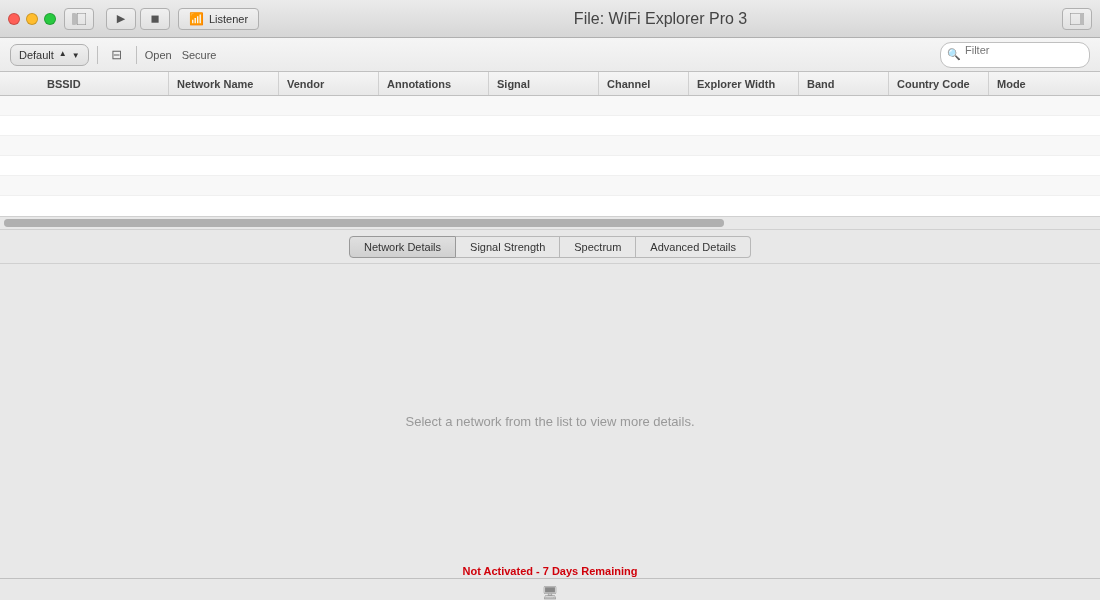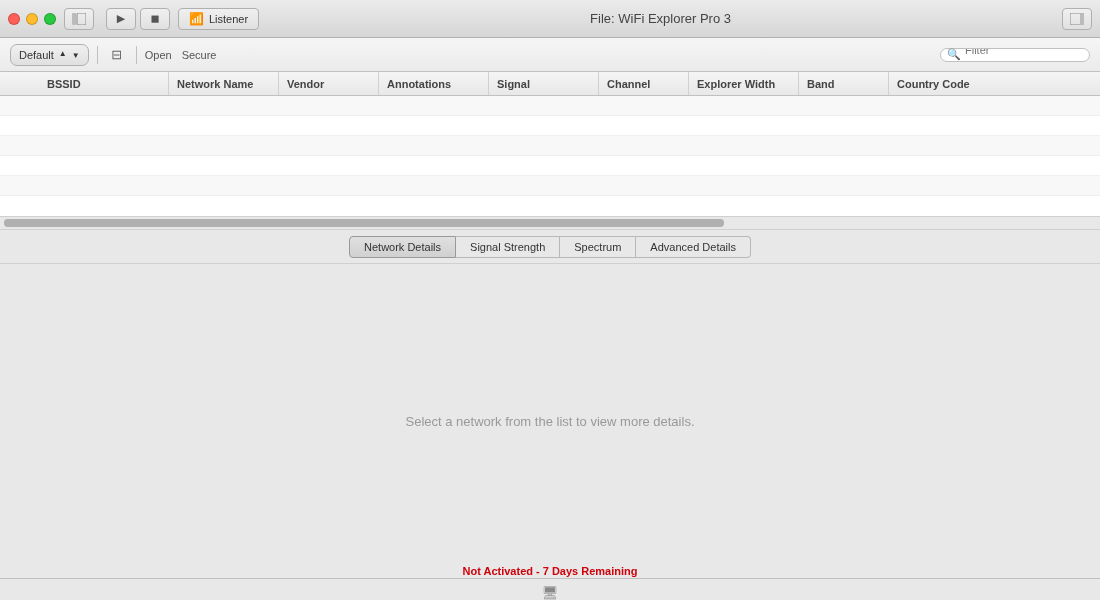--- a/index.html
+++ b/index.html
@@ -79,21 +79,21 @@
       color: #333;
     }
 
     .listener-btn .wifi-icon {
       font-size: 12px;
     }
 
     .window-title {
       flex: 1;
       text-align: center;
-      font-size: 13px;
+      font-size: 16px;
       color: #444;
       font-weight: 500;
     }
 
     .sidebar-toggle {
       width: 30px;
       height: 22px;
       background: linear-gradient(to bottom, #f0f0f0, #e0e0e0);
       border: 1px solid #b0b0b0;
       border-radius: 4px;
@@ -187,21 +187,21 @@
       background: none;
       border: none;
       cursor: pointer;
       font-size: 11px;
       color: #555;
     }
 
     .toolbar-spacer { flex: 1; }
 
     .search-box {
-      height: 14px;
+      height: 26px;
       width: 150px;
       border: 1px solid #c0c0c0;
       border-radius: 11px;
       padding: 0 24px 10px 24px;
       font-size: 11px;
       background: white;
       color: #333;
       outline: none;
     }
 
@@ -429,20 +429,21 @@
 <div class="table-header">
   <div class="th" style="width:130px;">BSSID</div>
   <div class="th" style="width:110px;">Network Name</div>
   <div class="th" style="width:100px;">Vendor</div>
   <div class="th" style="width:110px;">Annotations</div>
   <div class="th" style="width:110px;">Signal</div>
   <div class="th" style="width:90px;">Channel</div>
   <div class="th" style="width:110px;">Explorer Width</div>
   <div class="th" style="width:90px;">Band</div>
   <div class="th" style="width:100px;">Country Code</div>
+  <div class="th" style="flex:1;">Mode</div>
 </div>
 
 <div class="table-body">
   <div class="table-row"></div>
   <div class="table-row"></div>
   <div class="table-row"></div>
   <div class="table-row"></div>
   <div class="table-row"></div>
 </div>
 

